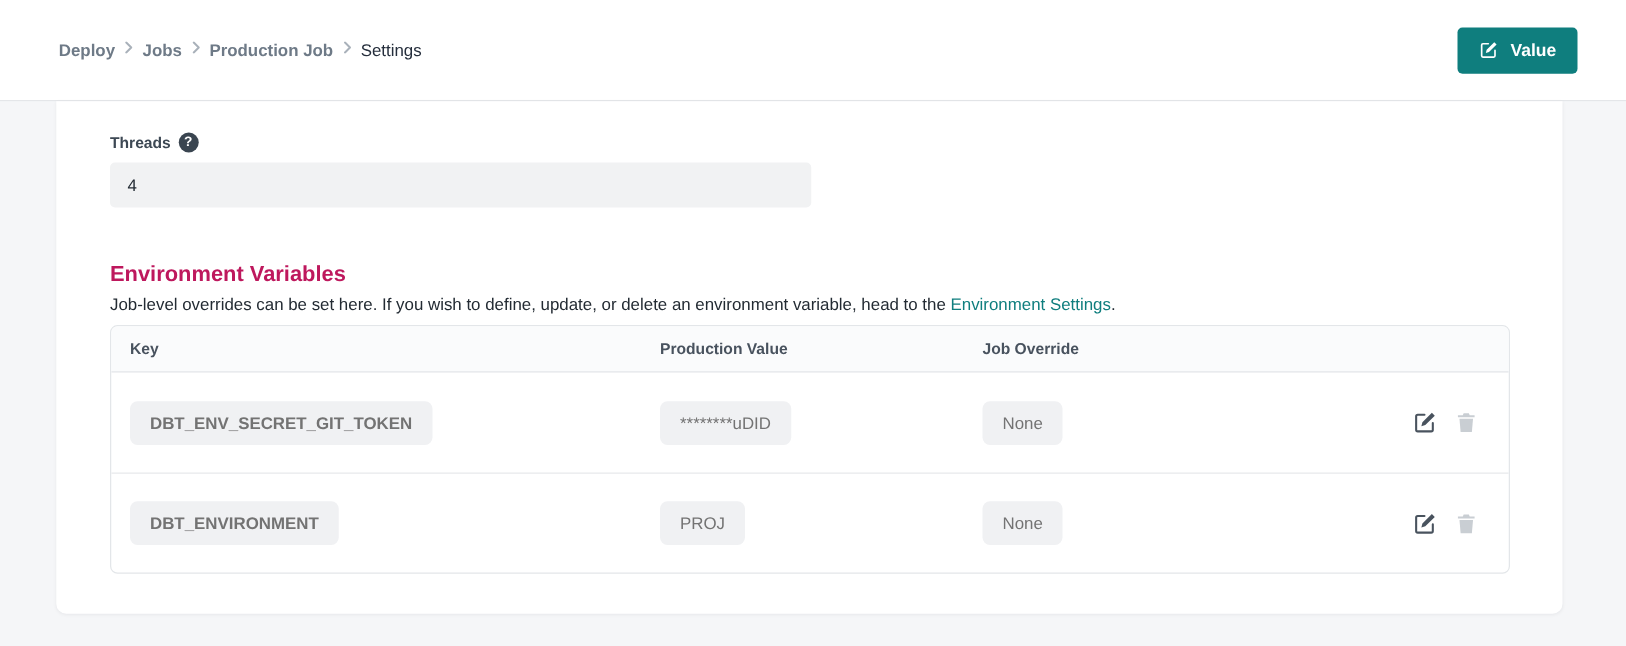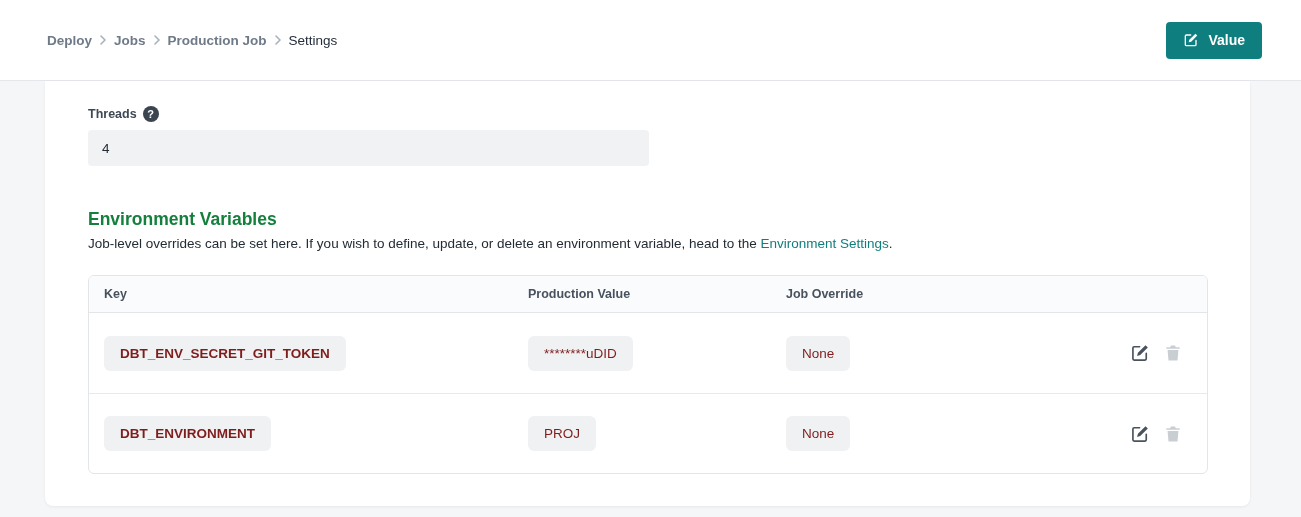--- a/index.html
+++ b/index.html
@@ -12,21 +12,21 @@
   
   .topbar {
     height: 81px;
     background: #ffffff;
     border-bottom: 1px solid #e4e6e9;
     display: flex;
     align-items: center;
     justify-content: space-between;
     padding: 0 39px 0 47px;
   }
-  .breadcrumb { display: flex; align-items: center; gap: 6px; }
+  .breadcrumb { display: flex; align-items: flex-start; gap: 6px; }
   .crumb {
     font-size: 13.5px;
     font-weight: 600;
     color: #6e7a87;
     cursor: pointer;
     white-space: nowrap;
   }
   .crumb.current { color: #252e3c; font-weight: 400; cursor: default; }
   .chev { width: 10px; height: 10px; stroke: #a9b1ba; flex: 0 0 auto; }
   .edit-btn {
@@ -80,37 +80,37 @@
     align-items: center;
     padding: 0 14px;
     font-size: 13.5px;
     color: #232b33;
   }
   
   .section-title {
     margin-top: 42px;
     font-size: 17.5px;
     font-weight: 700;
-    color: #15803d;
+    color: #be185d;
     line-height: 22px;
   }
   .section-desc {
     margin-top: 4px;
     font-size: 13.5px;
     color: #232b33;
     line-height: 19px;
   }
   .section-desc a {
     color: #0f7e7e;
     text-decoration: none;
     cursor: pointer;
   }
   
   .table {
-    margin-top: 22px;
+    margin-top: 7px;
     border: 1px solid #e3e6e9;
     border-radius: 6px;
     overflow: hidden;
     background: #ffffff;
   }
   .thead, .tr {
     display: grid;
     grid-template-columns: 424px 258px 1fr auto;
     align-items: center;
     padding: 0 15px;
@@ -122,21 +122,21 @@
   }
   .th { font-size: 12.5px; font-weight: 700; color: #48525e; }
   .tr { height: 80px; }
   .tr + .tr { border-top: 1px solid #e7e9eb; }
   .pill {
     display: inline-block;
     background: #f0f1f3;
     border-radius: 6px;
     padding: 10px 16px;
     font-size: 13.5px;
-    color: #7f1d1d;
+    color: #737373;
     white-space: nowrap;
   }
   .pill.key { font-weight: 700; }
   .actions {
     display: flex;
     align-items: center;
     gap: 13px;
     justify-self: end;
     padding-right: 9px;
   }

